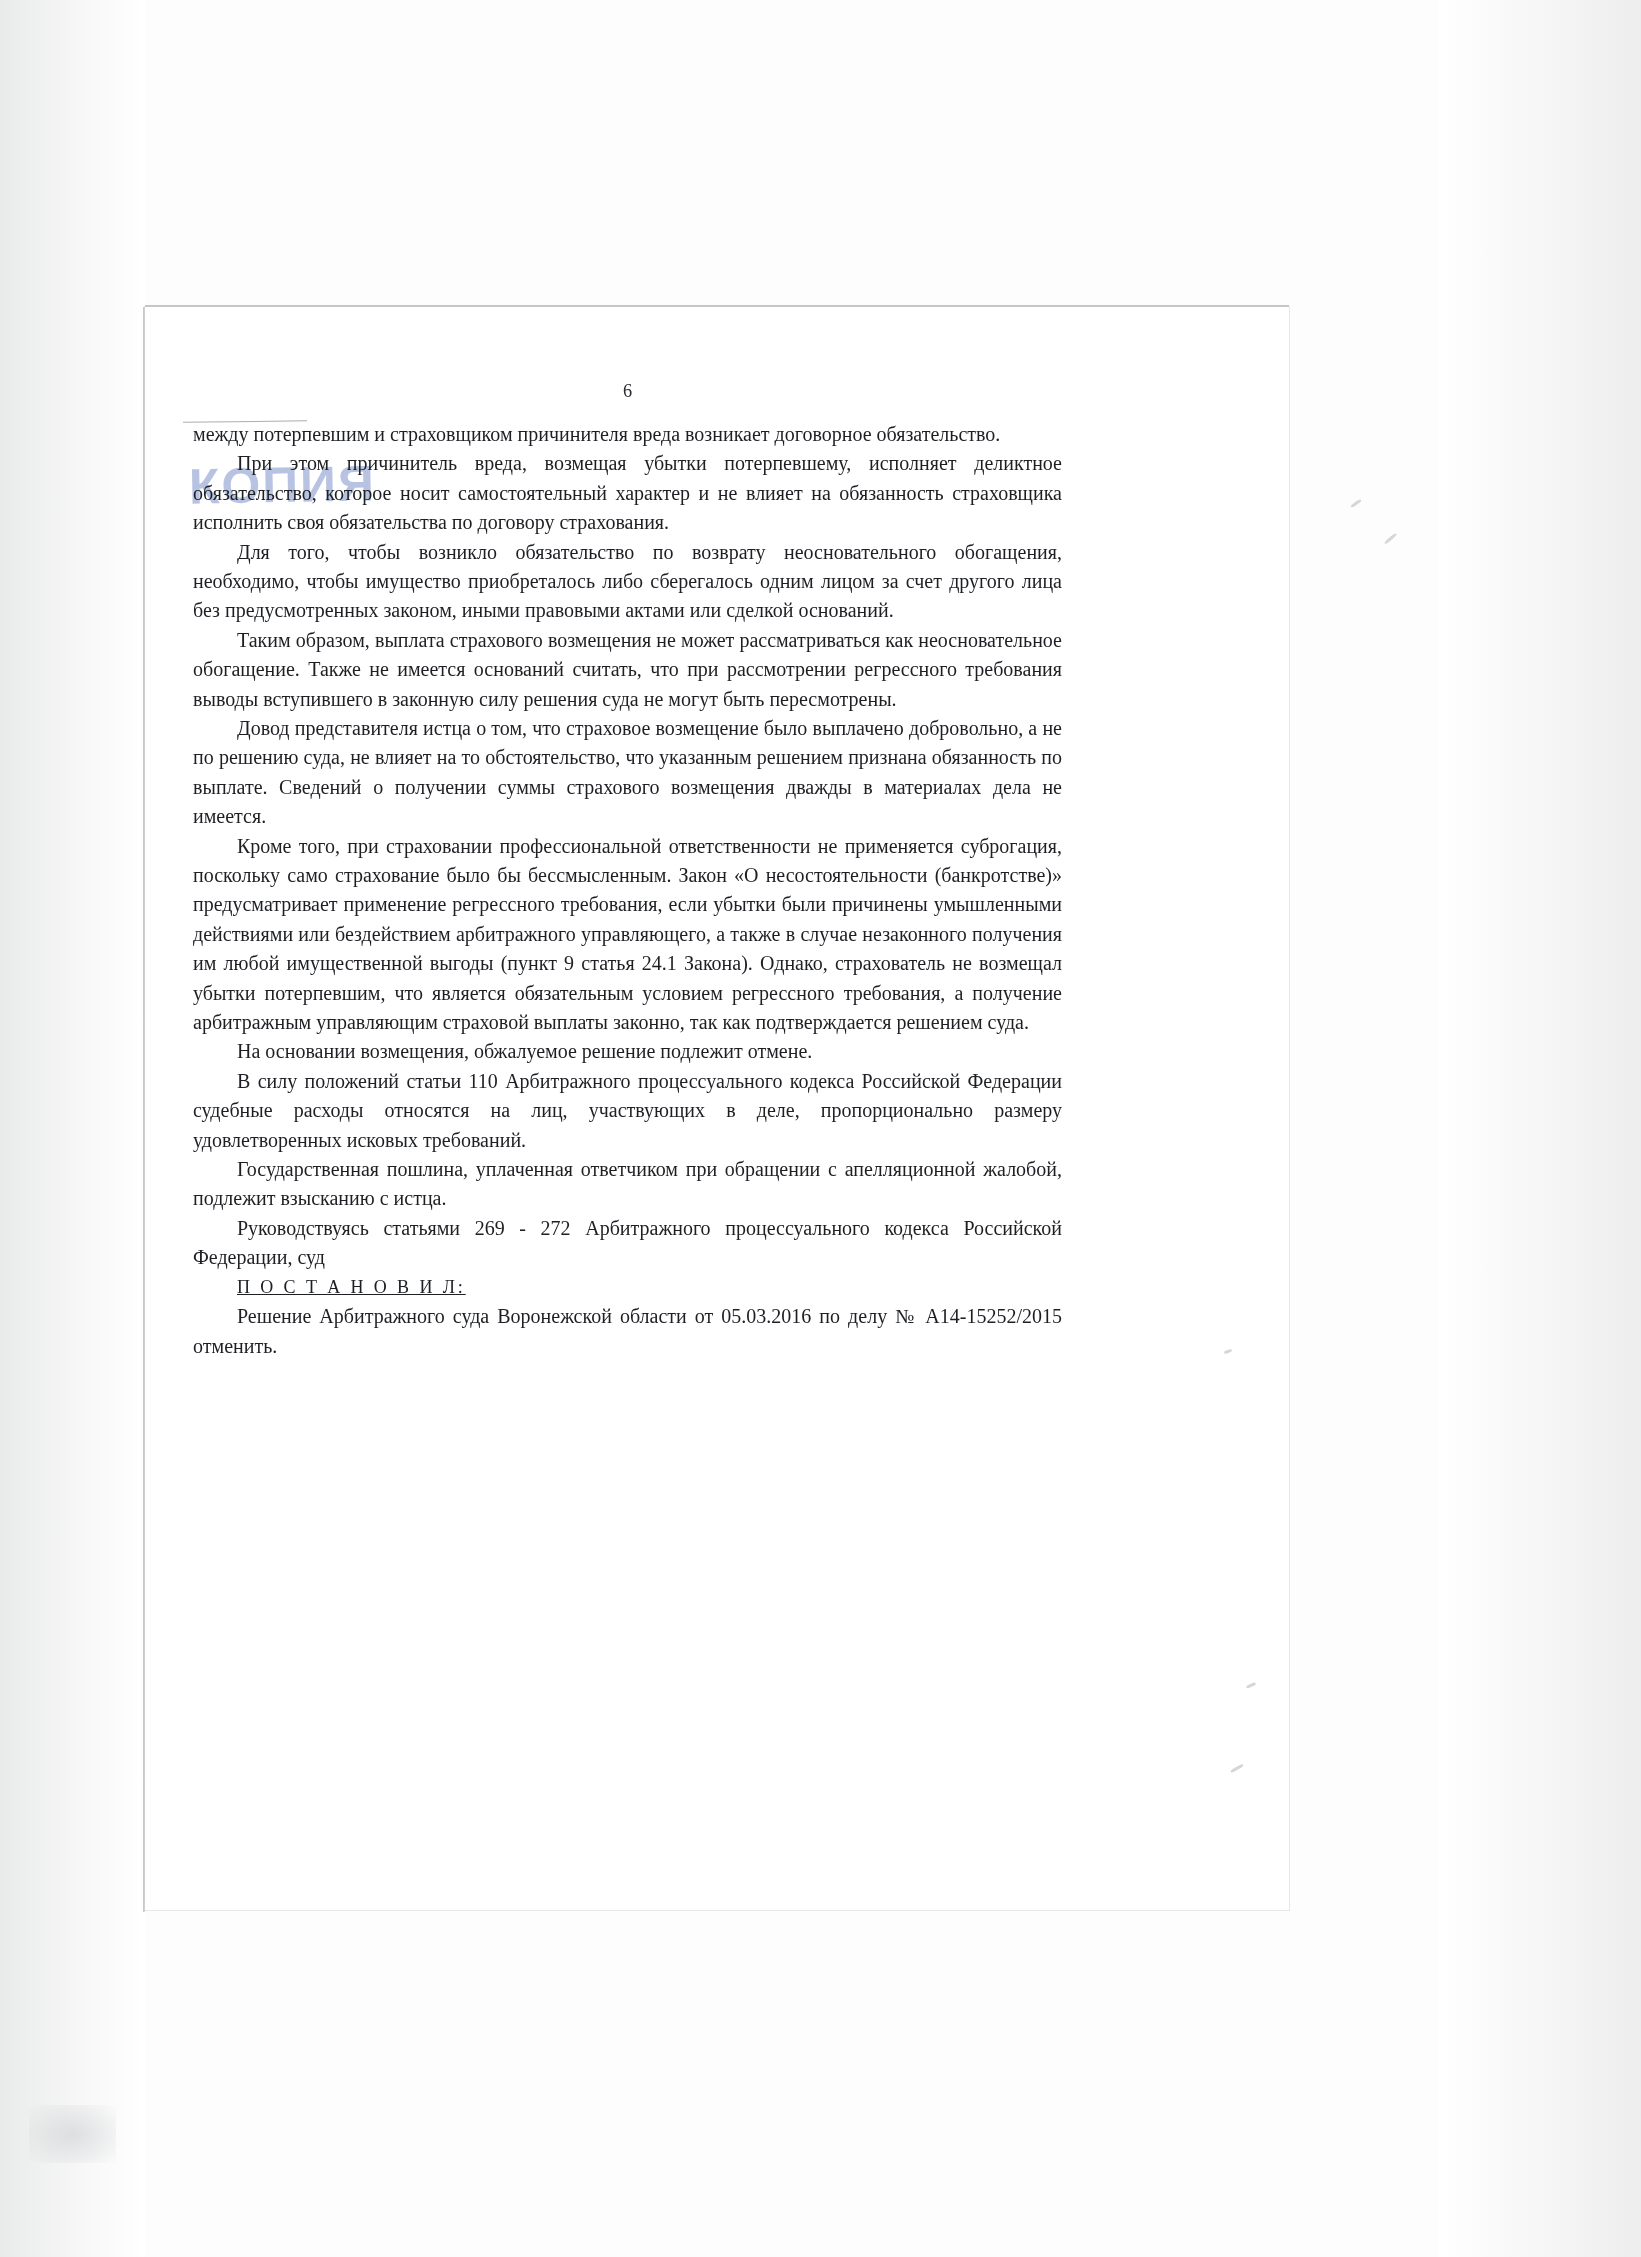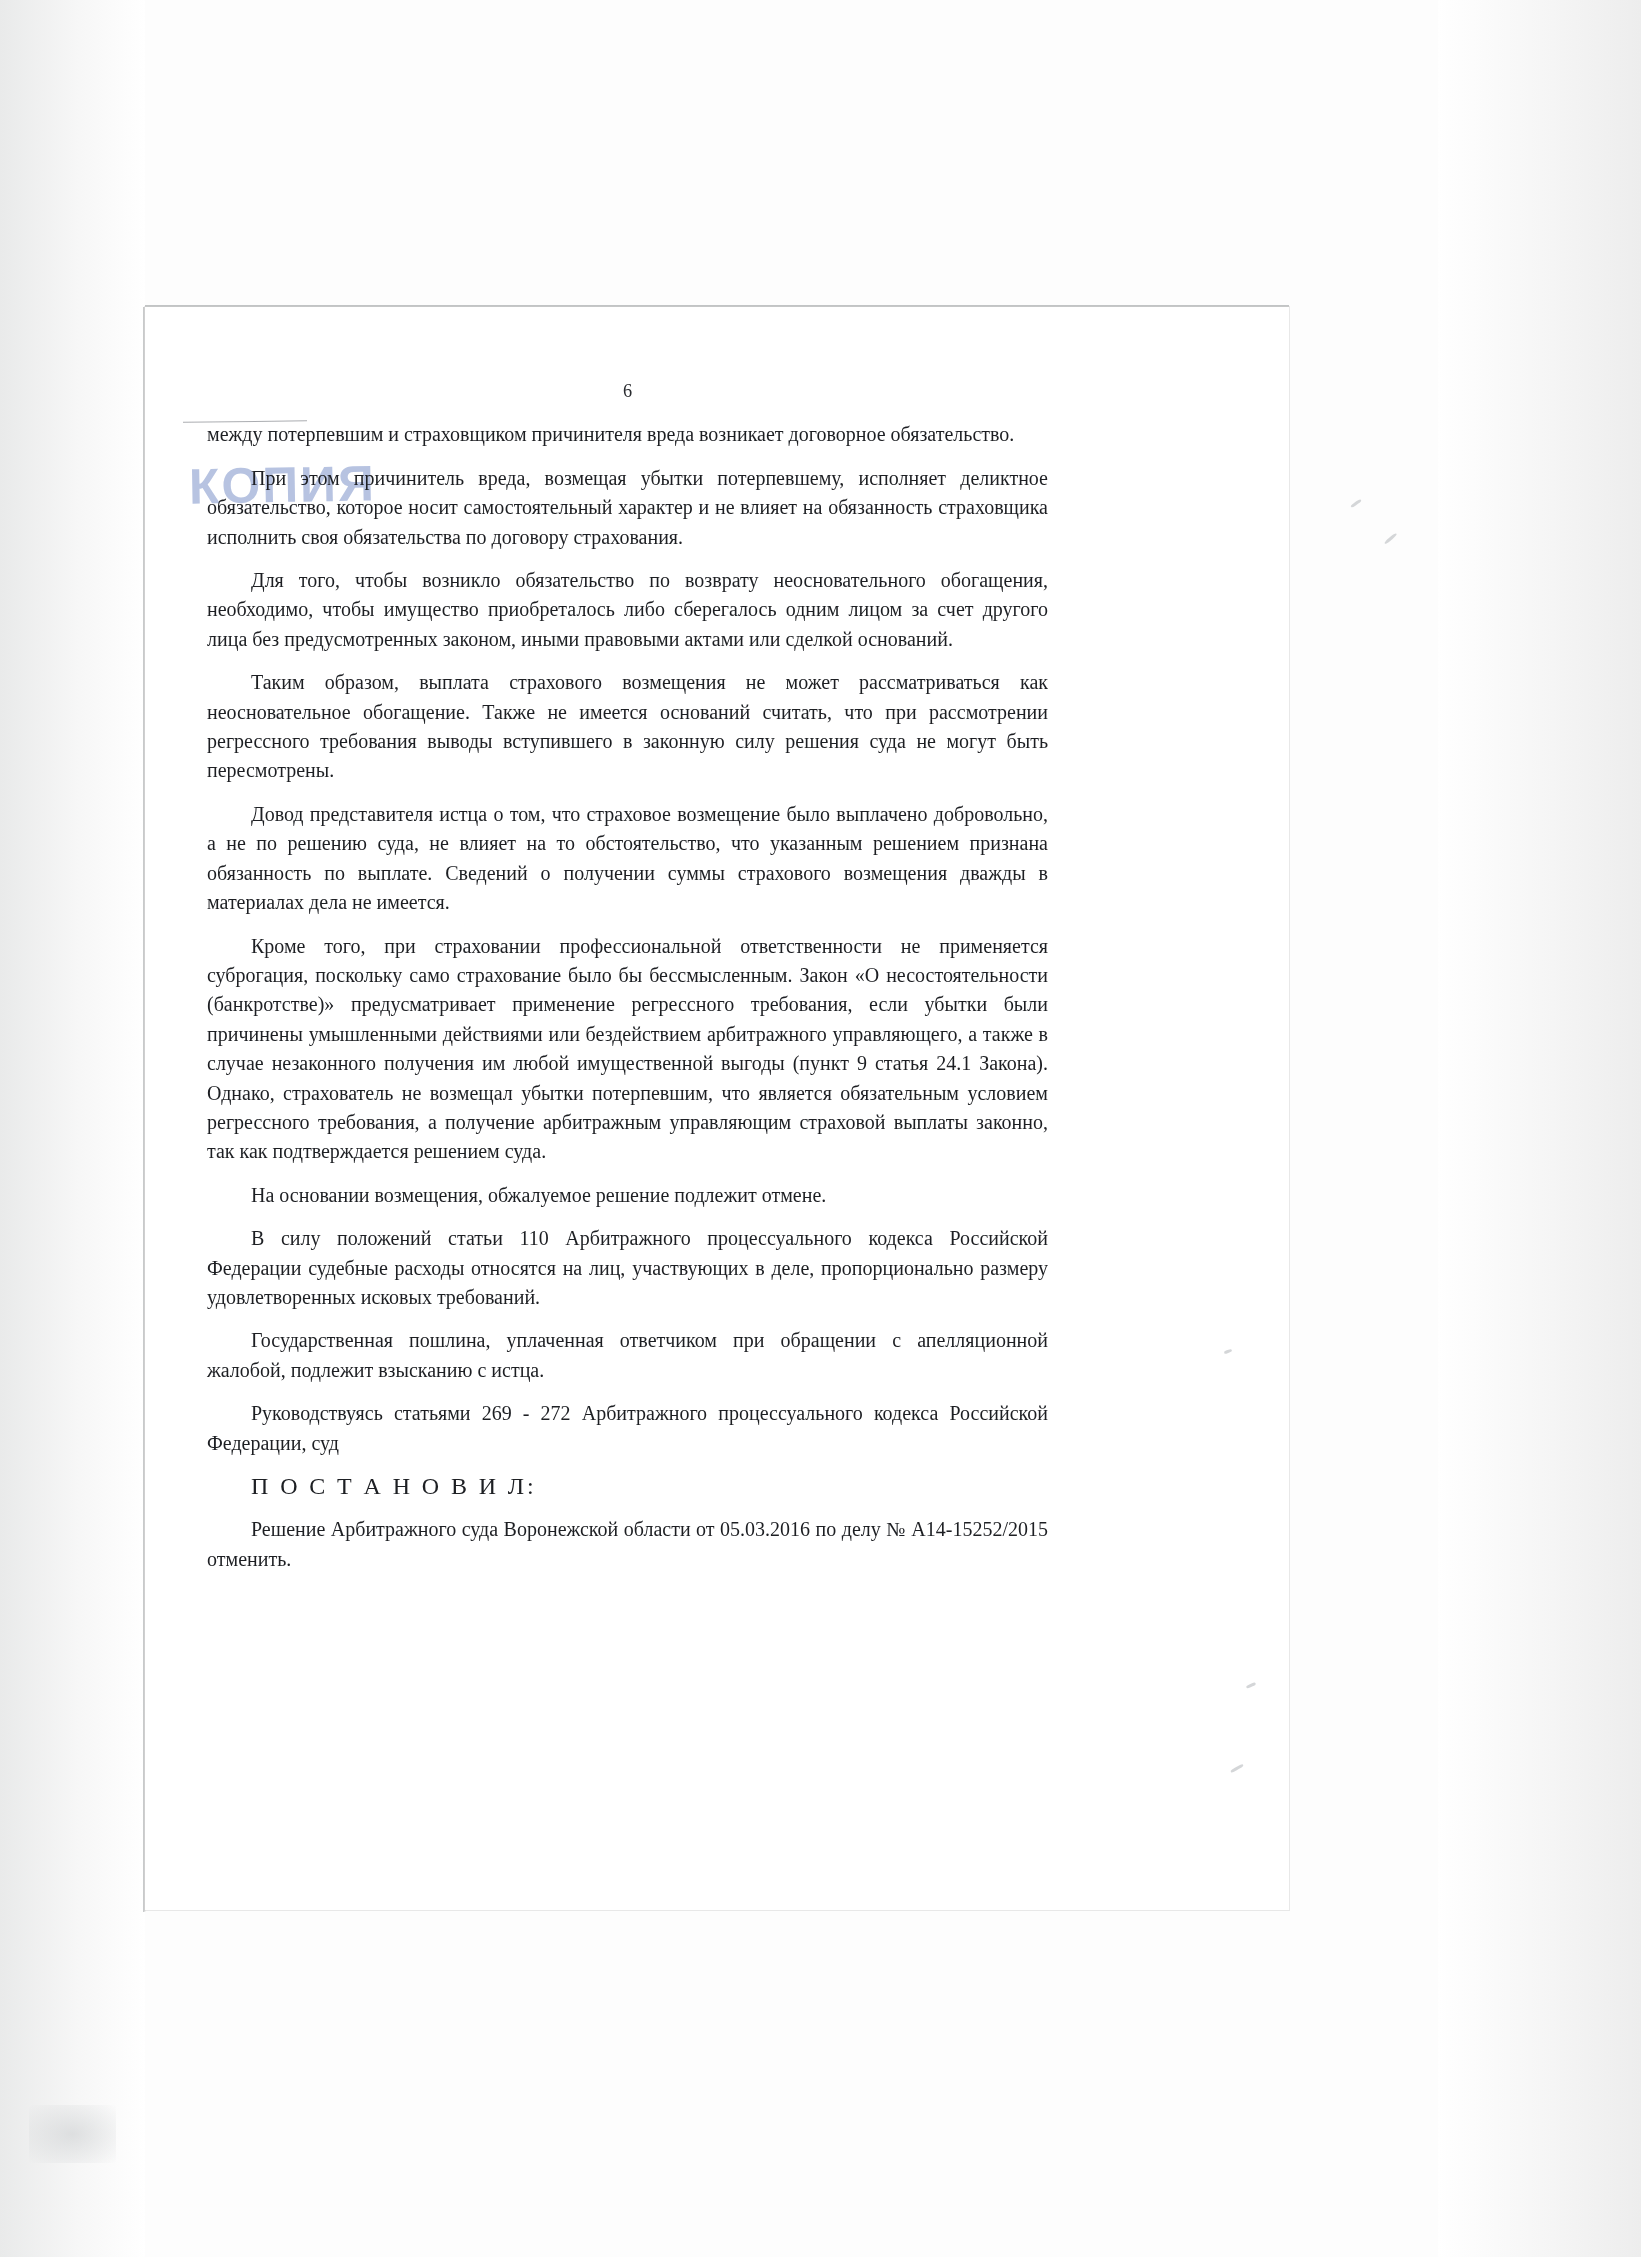--- a/index.html
+++ b/index.html
@@ -79,36 +79,37 @@
   }
 
   .page-number {
     text-align: center;
     font-size: 18.3px;
     margin: 0 0 13.5px 0;
     color: #2a2c30;
   }
 
   p.para {
-    margin: 14px;
+    margin: 0;
     text-align: justify;
     text-indent: 44px;
     text-justify: inter-word;
   }
   p.para.no-indent {
     text-indent: 0;
   }
 
   .ruling {
     margin-top: 41px;
     margin-bottom: 33px;
     text-align: center;
     letter-spacing: 2.9px;
-    font-size: 24px;
+    font-size: 18px;
     text-indent: 0;
+    text-decoration: underline;
   }
 
   
   .scan-line {
     position: absolute;
     left: 183px;
     top: 421px;
     width: 124px;
     height: 1px;
     background: #8d9096;

